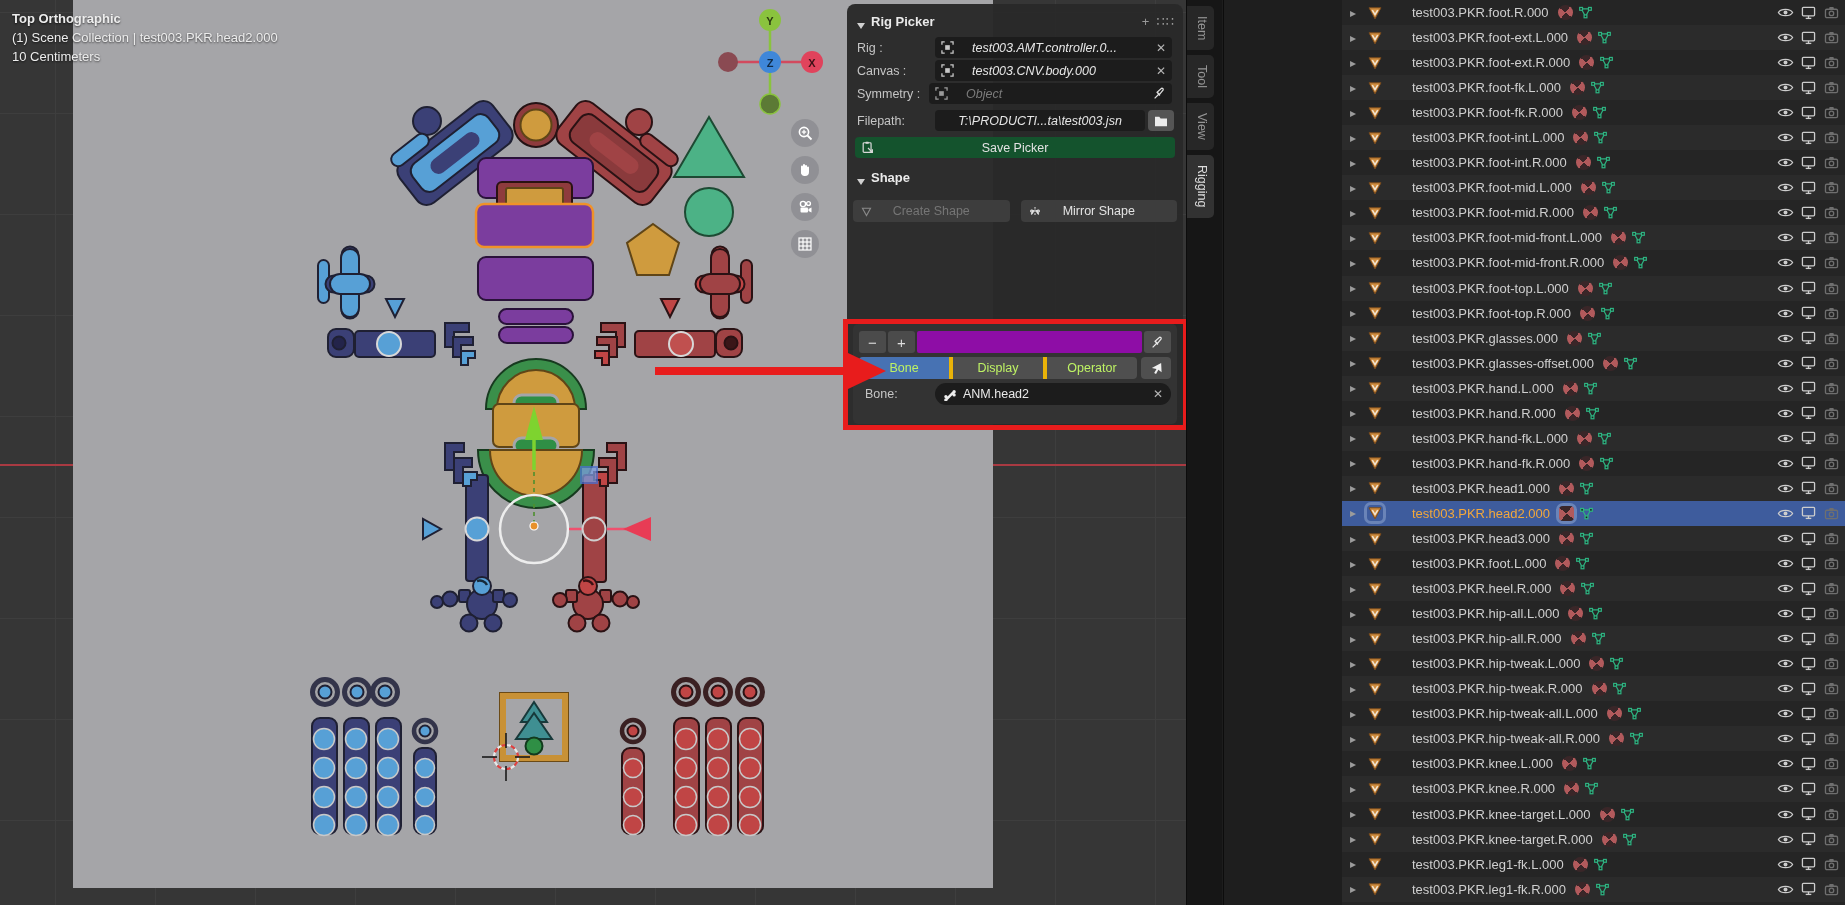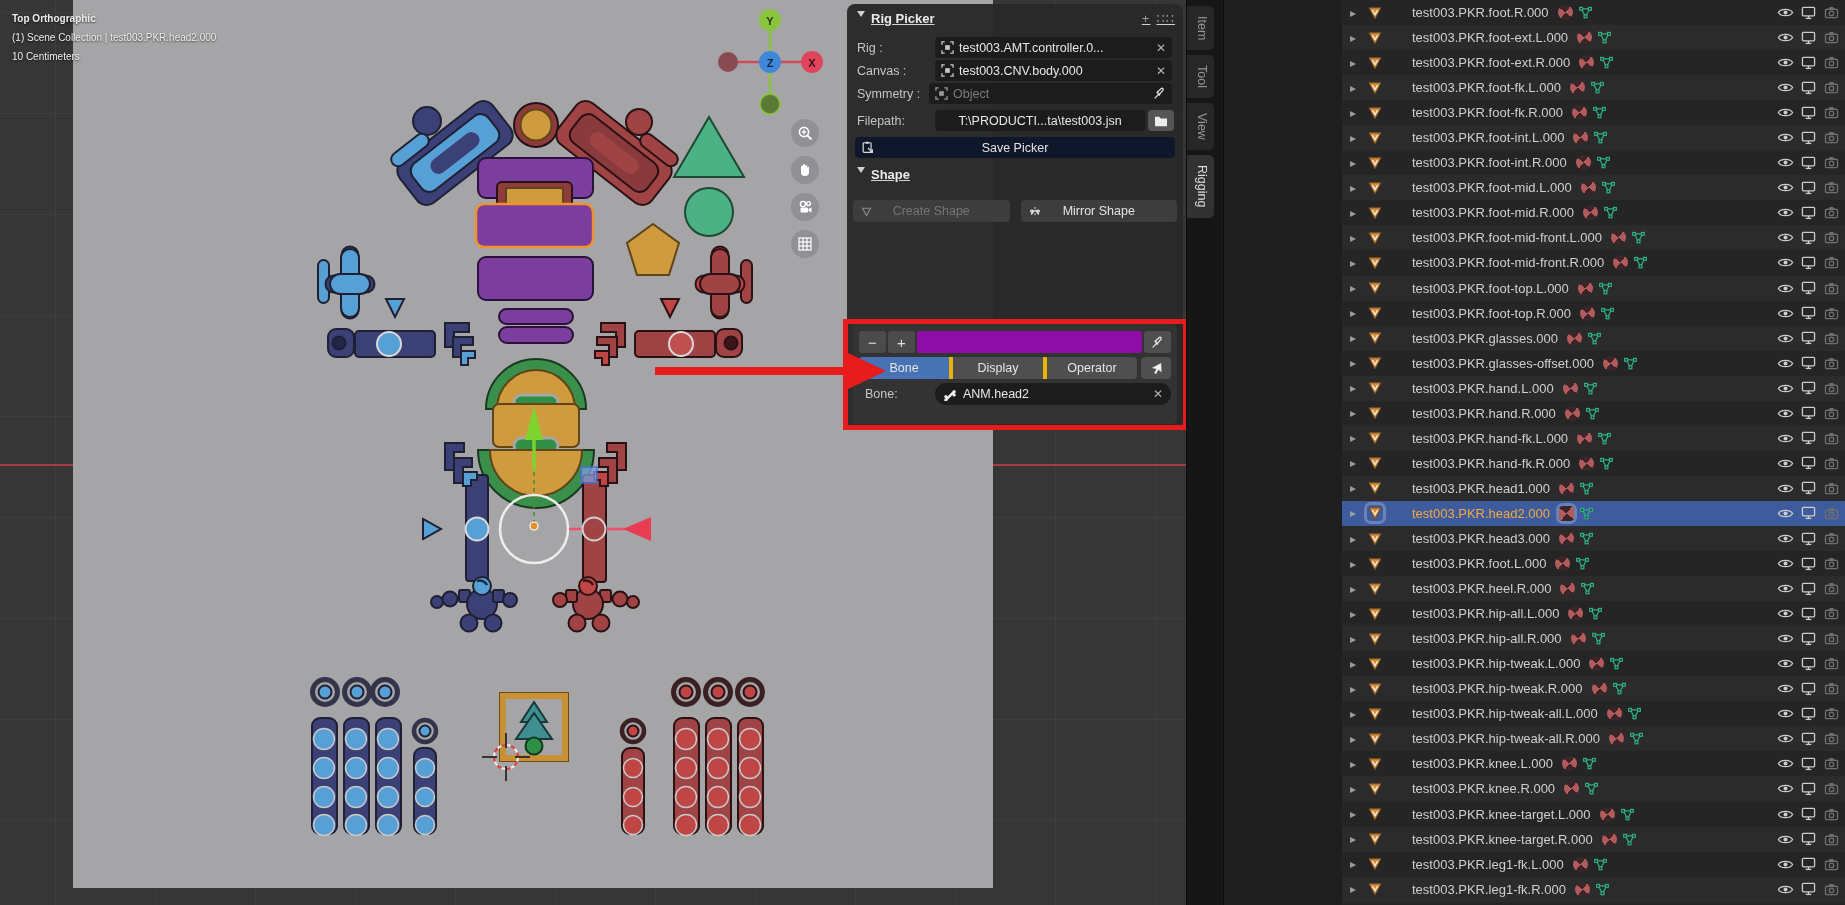--- a/index.html
+++ b/index.html
@@ -7,64 +7,64 @@
               font-family:"Liberation Sans","DejaVu Sans",sans-serif; }
   .app { position:relative; width:1845px; height:905px; }
 
   
   .viewport { position:absolute; left:0; top:0; width:1186px; height:905px; background:#363636;
     background-image:linear-gradient(#3e3e3e 1px, transparent 1px),
                      linear-gradient(90deg,#3e3e3e 1px, transparent 1px);
     background-size:100px 101px; background-position:-45px 12px; overflow:hidden; }
   .axis-x { position:absolute; left:0; top:464px; width:1186px; height:2px; background:#a93a42; z-index:1; }
   .canvas-plane { position:absolute; left:73px; top:0; width:920px; height:888px; background:#a5a5a8; z-index:2; }
-  .overlay-text { position:absolute; left:12px; top:9px; z-index:25; color:#ededed; font-size:10px;
+  .overlay-text { position:absolute; left:12px; top:9px; z-index:25; color:#ededed; font-size:13px;
     line-height:19px; text-shadow:0 1px 2px rgba(0,0,0,.65); }
   .overlay-text .l1 { font-weight:bold; }
 
   
   .gizmo { position:absolute; left:717px; top:9px; z-index:20; }
   .vp-tools { position:absolute; left:791px; top:119px; z-index:20; display:flex; flex-direction:column; gap:9px; }
   .tool-btn { width:28px; height:28px; border-radius:50%; background:rgba(139,139,144,.8);
     display:flex; align-items:center; justify-content:center; }
 
   
   .npanel { position:absolute; left:847px; top:4px; width:336px; height:426px; z-index:30;
     background:rgba(41,41,41,.97); border-radius:8px; color:#d2d2d2; font-size:12.5px; }
-  .p-header { position:absolute; left:10px; top:7px; right:8px; height:18px; display:flex; align-items:flex-start; gap:6px;text-decoration:underline; }
+  .p-header { position:absolute; left:10px; top:7px; right:8px; height:18px; display:flex; align-items:flex-end; gap:6px; }
   .p-title { color:#eaeaea; font-weight:bold; font-size:13px; flex:1; }
   .tri-down { width:0; height:0; border-left:4.5px solid transparent; border-right:4.5px solid transparent;
     border-top:6px solid #d0d0d0; display:inline-block; }
   .hdr-ico { color:#9a9a9a; font-size:13px; letter-spacing:1px; }
   .prow { position:absolute; left:0; width:100%; height:21px; display:flex; align-items:center; }
   .plabel { position:absolute; left:10px; color:#c5c5c5; }
   .pfield { position:absolute; left:88px; width:237px; height:21px; background:#1c1c1c; border-radius:4px;
-    display:flex; align-items:center; padding:0 6px; gap:5px; color:#e6e6e6; }
+    display:flex; align-items:center; padding:0 6px; gap:18px; color:#e6e6e6;font-style:italic; }
   .pfield .grow { flex:1; white-space:nowrap; overflow:hidden; }
   .placeholder { color:#7b7b7b; }
   .xbtn { color:#b5b5b5; font-size:12px; }
-  .btn { background:#0f172a; border-radius:4px; color:#e2e2e2; display:flex; align-items:center;
+  .btn { background:#14532d; border-radius:4px; color:#e2e2e2; display:flex; align-items:center;
     justify-content:center; position:relative; }
   .save-btn { position:absolute; left:8px; top:133px; width:320px; height:21px; }
   .save-btn .bicon { position:absolute; left:6px; }
   .ops-box { position:absolute; left:6px; top:196px; width:324px; }
   .ops-row { display:flex; gap:11px; margin-bottom:1px; height:22px; }
   .ops-row .btn { flex:1; height:22px; background:#3d3d3d; }
   .ops-row .bicon { position:absolute; left:7px; }
   .disabled-txt { color:#757575; }
 
   
   .bone-box { position:absolute; left:6px; top:320px; width:324px; height:100px; background:#333333;
     border-radius:5px; padding:7px 6px; }
   .be-row { display:flex; gap:2px; height:22px; margin-bottom:4px; align-items:center; }
   .sq-btn { width:27px; height:22px; background:#4b4b4b; border-radius:3px; color:#dedede;
     font-size:15px; display:flex; align-items:center; justify-content:center; }
   .swatch { flex:1; height:22px; border-radius:2px; }
   .tabs { display:flex; flex:1; gap:0; background:#4f4f4f; border-radius:4px; overflow:hidden; }
-  .tab { flex:1; height:22px; display:flex; align-items:center; justify-content:center; color:#e5e5e5; }
+  .tab { flex:1; height:22px; display:flex; align-items:center; justify-content:center; color:#bef264; }
   .tab.active { background:#4772b3; }
   .tab + .tab { border-left:4px solid #eab308; }
   .cursor-btn { width:30px; height:22px; background:#4f4f4f; border-radius:4px; margin-left:2px;
     display:flex; align-items:center; justify-content:center; }
   .bone-label { width:74px; padding-left:6px; color:#c5c5c5; }
   .bone-field { flex:1; height:22px; background:#1c1c1c; border-radius:11px; display:flex;
     align-items:center; padding:0 8px; gap:6px; color:#e8e8e8; }
   .bone-field .grow { flex:1; }
 
   

